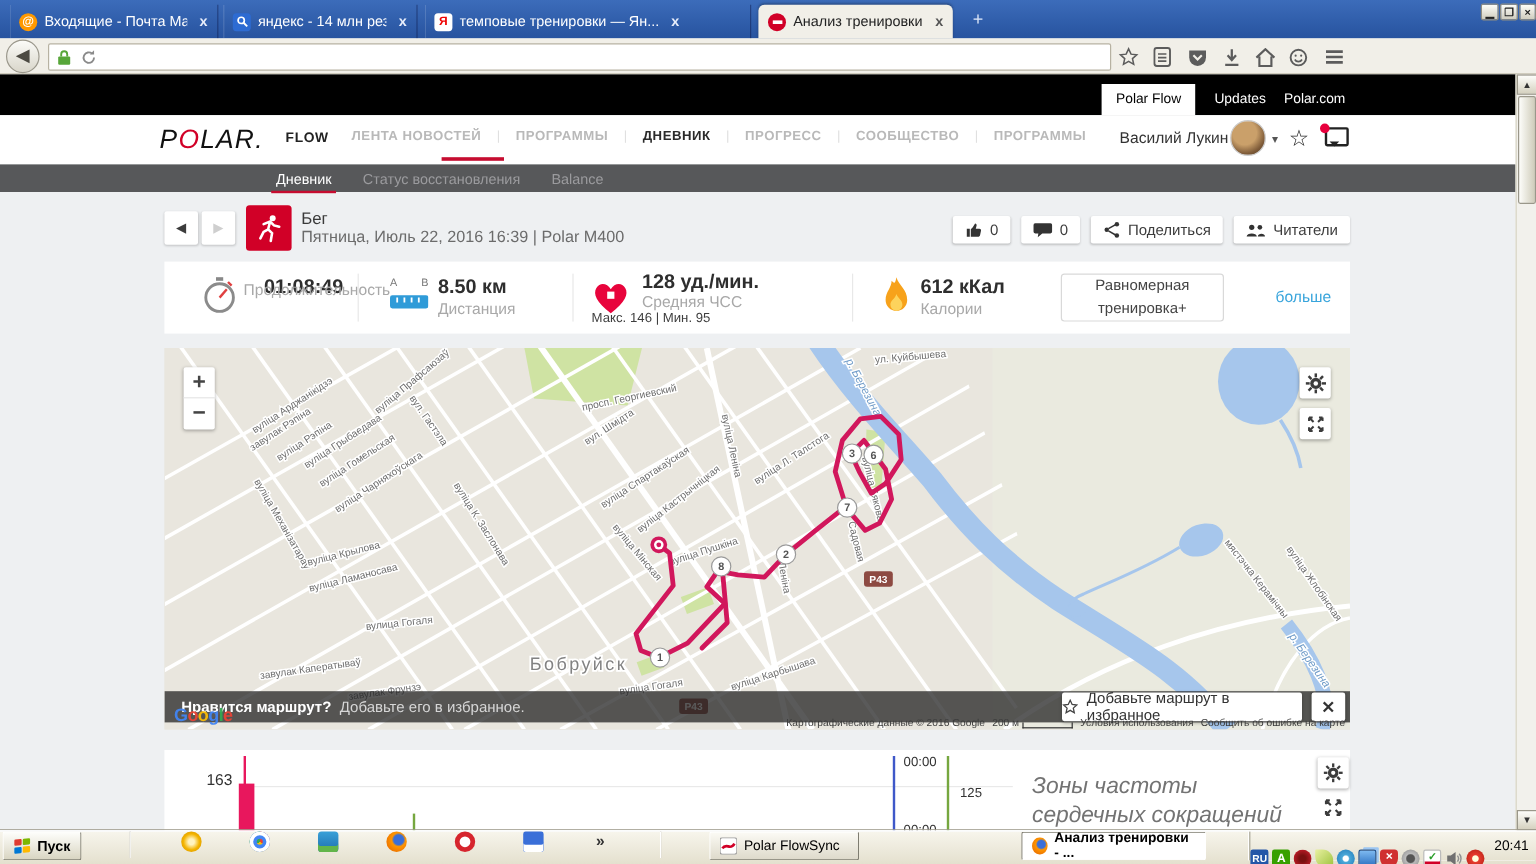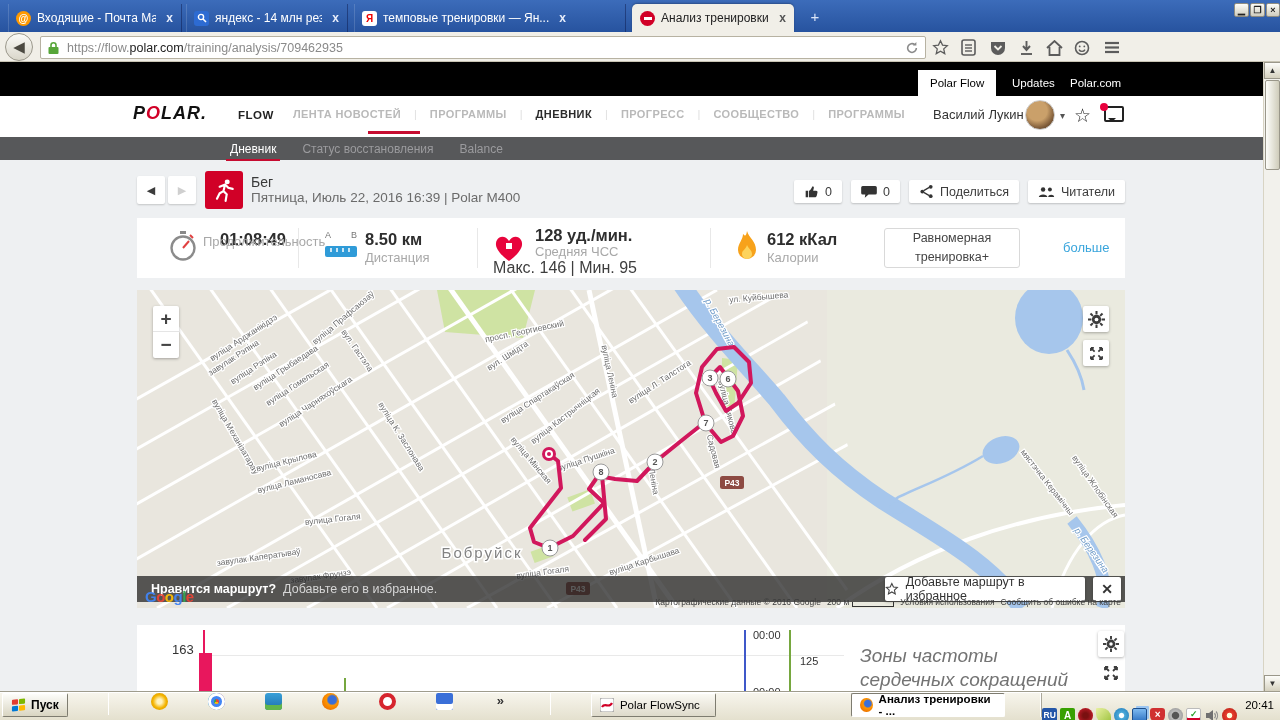--- a/index.html
+++ b/index.html
@@ -30,21 +30,21 @@
   #urlfield .url b { color:#222; font-weight:normal; }
   .tbicon { position:absolute; top:36px; width:24px; height:23px; display:flex; align-items:center; justify-content:center; color:#5c5c5c; }
 
   
   #blackbar { left:0; top:62px; width:1263px; height:34px; background:#000; }
   .pbar-item { position:absolute; top:70px; height:26px; line-height:26px; color:#fff; font-size:11.5px; padding:0 12px; }
   .pbar-item.on { background:#fff; color:#000; }
 
   
   #pheader { left:0; top:96px; width:1263px; height:41px; background:#fff; }
-  #plogo { left:133px; top:103px; font-size:18px; font-weight:bold; font-style:italic; letter-spacing:1px; color:#111; }
+  #plogo { left:133px; top:103px; font-size:22px; font-weight:normal; font-style:italic; letter-spacing:1px; color:#111; }
   #plogo .red { color:#d10027; }
   #flowword { left:238px; top:109px; font-size:11.5px; font-weight:bold; color:#222; letter-spacing:.5px; }
   #mainnav { left:280px; top:108px; display:flex; gap:0; align-items:center; }
   #mainnav .nav-item { font-size:11px; font-weight:bold; color:#b9b9b9; letter-spacing:.4px; padding:0 13px; }
   #mainnav .nav-item.on { color:#2b2b2b; }
   #mainnav .sep { color:#e0e0e0; font-size:11px; }
   #navline { left:368px; top:131px; width:52px; height:3px; background:#c60c30; }
   #username { left:933px; top:107px; font-size:13px; color:#333; }
   #avatar { left:1025px; top:100px; width:30px; height:30px; border-radius:50%;
             background:radial-gradient(circle at 40% 35%, #caa06a 0 40%, #7d5a38 70%, #4d3a23); border:1px solid #ccc; }
@@ -163,21 +163,20 @@
     <div class="winbtn" style="left:1266px;width:14px;">×</div>
   </div>
 
   <div class="abs" id="toolbar"></div>
   <div class="abs" id="backbtn">◀</div>
   <div class="abs" id="urlfield">
     <svg width="13" height="14" viewBox="0 0 13 14">
         <rect x="1.5" y="6" width="10" height="7" rx="1" fill="#57a639"></rect>
         <path d="M4 6 V4.2 a2.5 2.5 0 0 1 5 0 V6" fill="none" stroke="#57a639" stroke-width="1.6"></path>
       </svg>
-    <span class="url"><span>https://flow.</span><b>polar.com</b><span>/training/analysis/709462935</span></span>
     <svg width="14" height="14" viewBox="0 0 16 16">
         <path d="M13 8 a5 5 0 1 1 -1.8 -3.8" fill="none" stroke="#8a8a8a" stroke-width="1.8"></path>
         <path d="M13 1 v4 h-4z" fill="#8a8a8a"></path>
       </svg>
   </div>
   <div class="tbicon" style="left:928px;">
     <svg width="17" height="17" viewBox="0 0 20 20">
         <path d="M10 2 l2.4 5.2 5.6.6 -4.2 3.8 1.2 5.6 -5 -2.9 -5 2.9 1.2 -5.6 -4.2 -3.8 5.6 -.6z" fill="none" stroke="#5c5c5c" stroke-width="1.5"></path>
       </svg>
   </div>
@@ -327,21 +326,21 @@
     <div class="abs stat-val" style="left:228px;top:12px;">8.50 км</div>
     <div class="abs stat-lab" style="left:228px;top:32px;">Дистанция</div>
     <div class="vdiv" style="left:340px;"></div>
 
     <svg class="abs" style="left:356px;top:15px;" width="32" height="30" viewBox="0 0 32 30">
       <path d="M16 28 C4 19 1 12 4 7 C7 2 13 3 16 8 C19 3 25 2 28 7 C31 12 28 19 16 28z" fill="#e8043c"></path>
       <rect x="13" y="10" width="6" height="6" fill="#fff"></rect>
     </svg>
     <div class="abs stat-val" style="left:398px;top:8px;">128 уд./мин.</div>
     <div class="abs stat-lab" style="left:398px;top:26px;">Средняя ЧСС</div>
-    <div class="abs" style="left:356px;top:41px;font-size:16px;color:#3e3e3e;">Макс. 146  |  Мин. 95</div>
+    <div class="abs" style="left:356px;top:41px;font-size:11px;color:#3e3e3e;">Макс. 146  |  Мин. 95</div>
     <div class="vdiv" style="left:573px;"></div>
 
     <svg class="abs" style="left:598px;top:12px;" width="24" height="34" viewBox="0 0 24 34">
       <path d="M12 1 C14 8 21 11 21 20 a9 9 0 0 1 -18 0 C3 13 8 10 8 4 c2 2 3 3 4 -3z" fill="#f7a21b"></path>
       <path d="M12 15 c1.5 4 5 5 5 9 a5 5 0 0 1 -10 0 c0-4 3.5-4 5-9z" fill="#fdd35c"></path>
     </svg>
     <div class="abs stat-val" style="left:630px;top:12px;">612 кКал</div>
     <div class="abs stat-lab" style="left:630px;top:32px;">Калории</div>
 
     <div id="benefitbtn">

